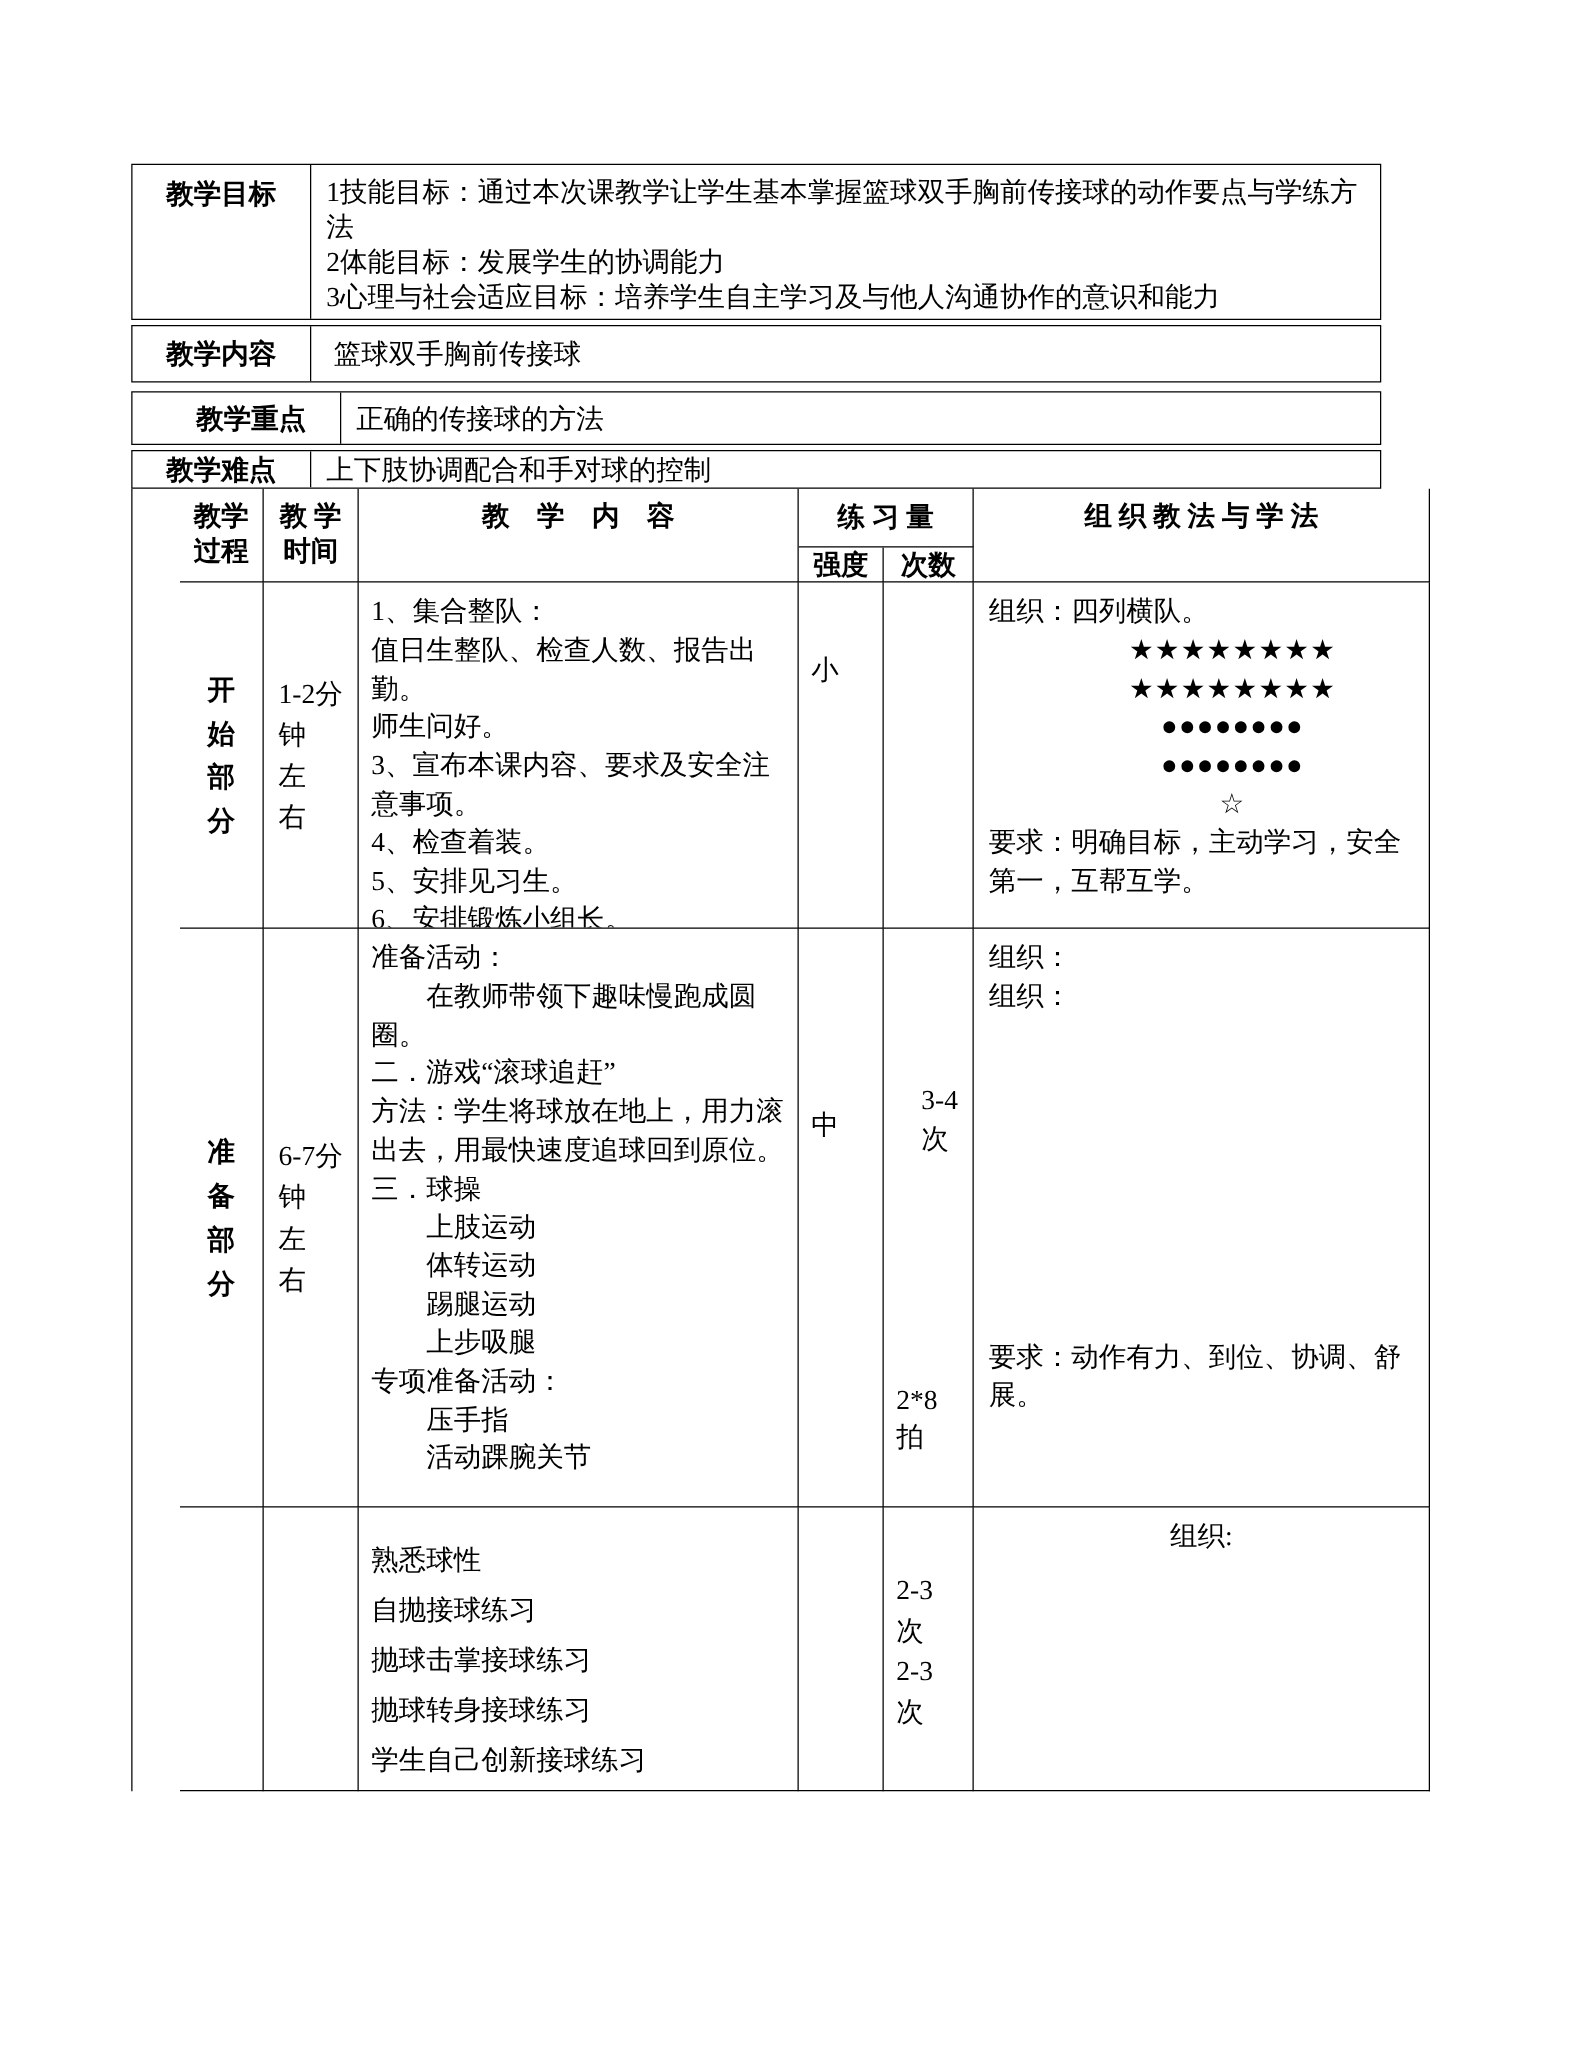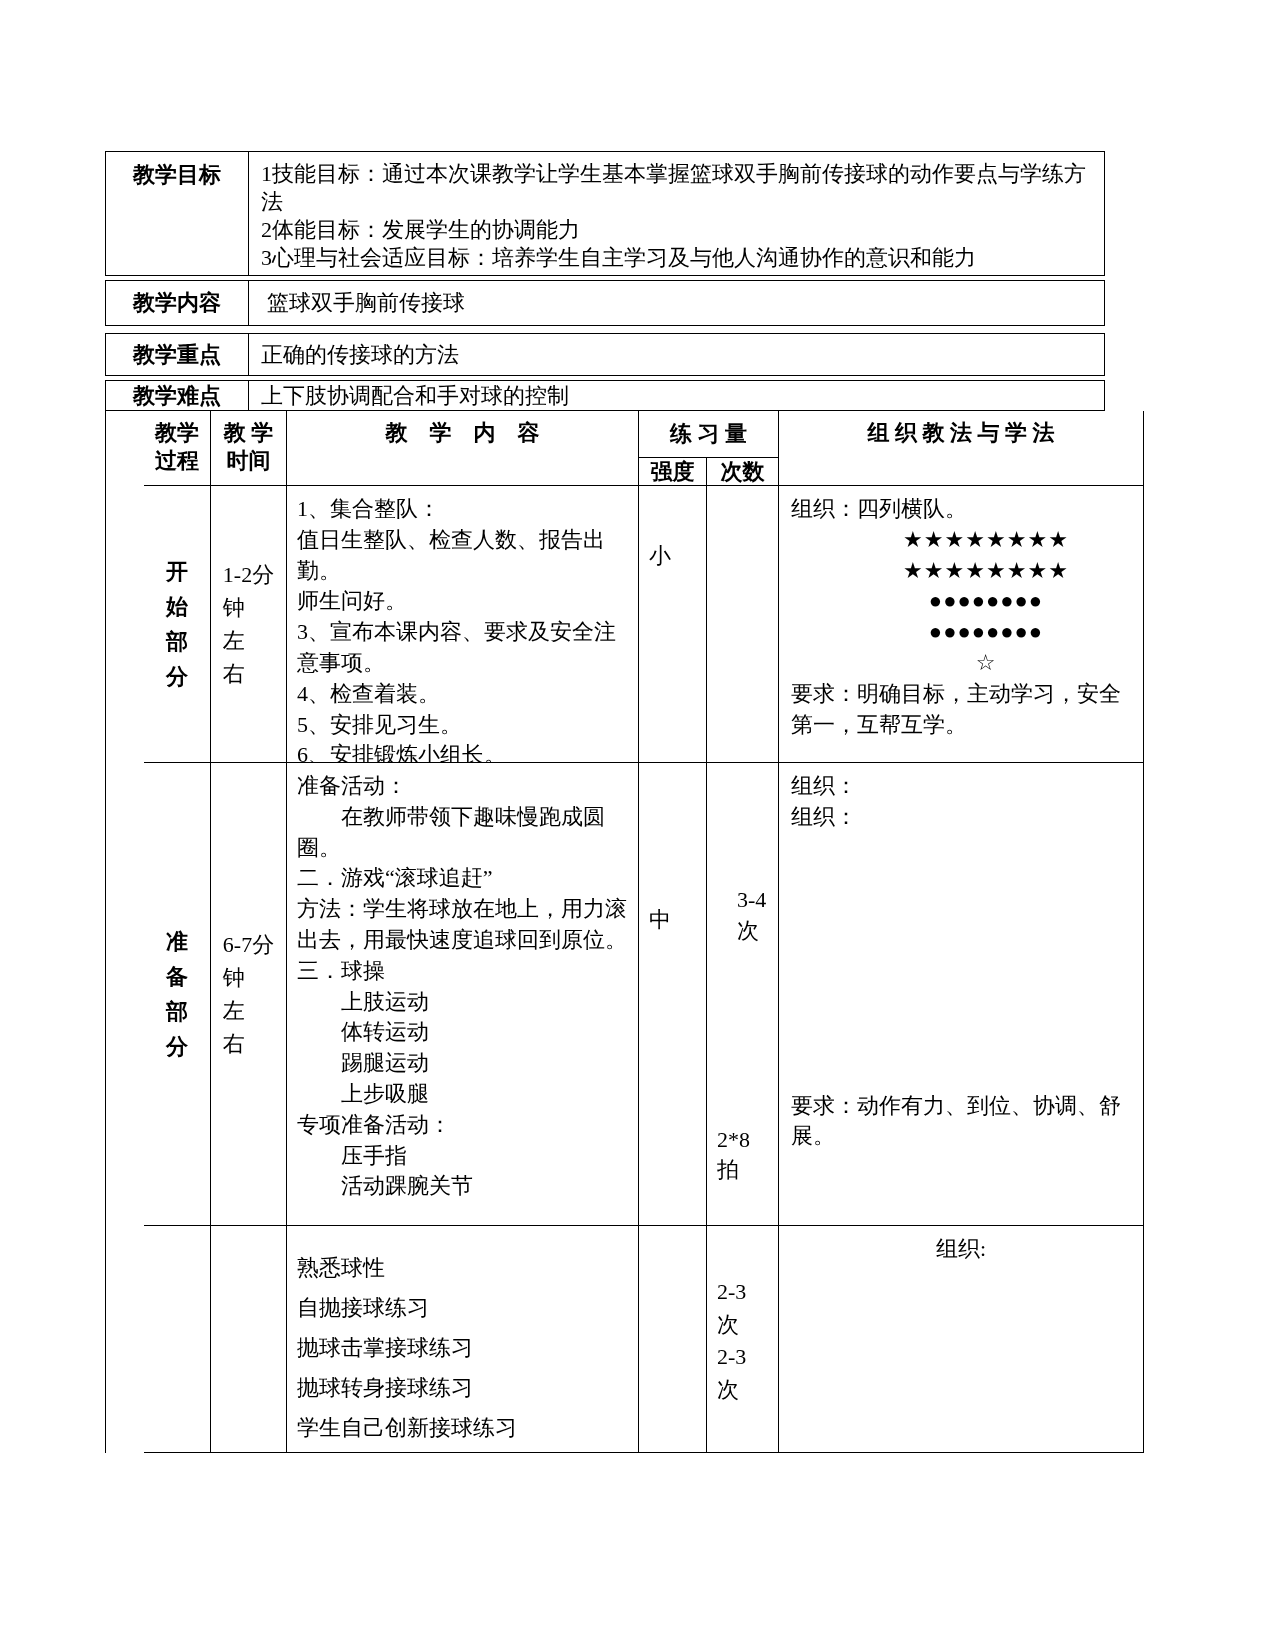--- a/index.html
+++ b/index.html
@@ -2,36 +2,36 @@
 <html><head>
 <meta charset="utf-8">
 <style>
   * { margin:0; padding:0; box-sizing:border-box; }
   html,body { background:#ffffff; }
   body {
     width:1275px; height:1650px; position:relative;
     font-family:"Liberation Serif","DejaVu Serif",serif;
     color:#000; font-size:22px;
   }
-  .doc { position:absolute; left:105px; top:151px; width:1000px; }
+  .doc { position:absolute; left:105px; top:131px; width:1000px; }
 
   
   .trow { display:flex; border:1px solid #000; }
   .trow .tlabel {
     width:143px; border-right:1px solid #000; font-weight:bold;
     display:flex; justify-content:center;
   }
   .trow .tvalue { flex:1; padding:4px 12px; }
   .rowA { height:125px; margin-bottom:4px; }
   .rowA .tlabel { align-items:flex-start; padding-top:8px; }
   .rowA .tvalue { line-height:1.28; padding-top:8px; }
   .rowB { height:46px; margin-bottom:7px; }
   .rowB .tlabel, .rowB .tvalue { display:flex; align-items:center; }
   .rowB .tvalue { padding-left:18px; }
-  .rowC { height:43px; margin-bottom:4px; }
+  .rowC { height:43px; margin-bottom:4px;padding-left:24px; }
   .rowC .tlabel, .rowC .tvalue { display:flex; align-items:center; }
   .rowD { height:31px; margin-bottom:0; overflow:hidden; }
   .rowD .tlabel, .rowD .tvalue { display:flex; align-items:center; }
 
   
   .main {
     display:grid;
     grid-template-columns:67px 76px 352px 68px 72px 365px;
     grid-template-rows:47px 28px 277px 463px 227px;
     border-left:1px solid #000;

